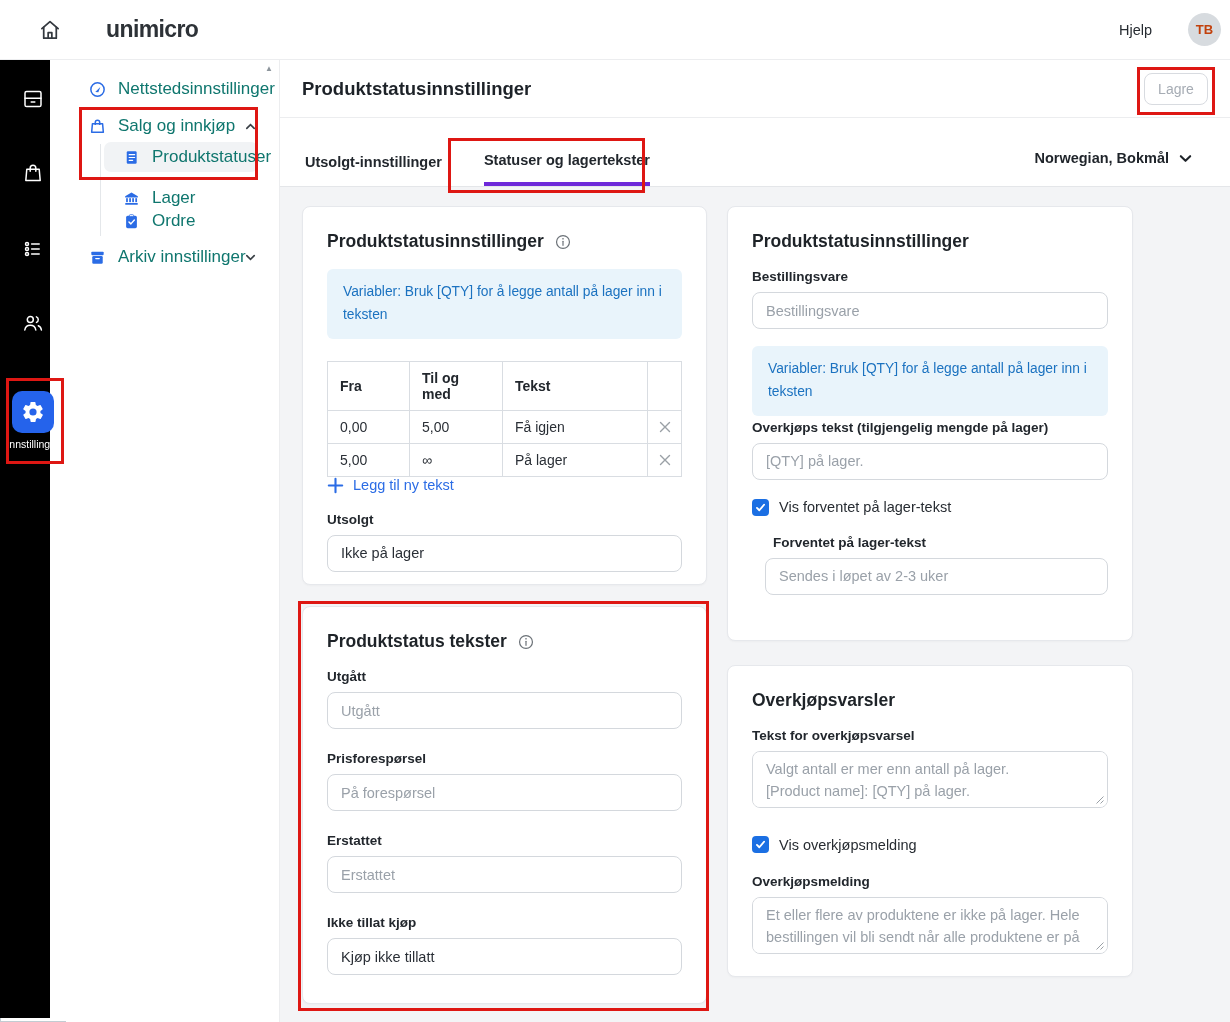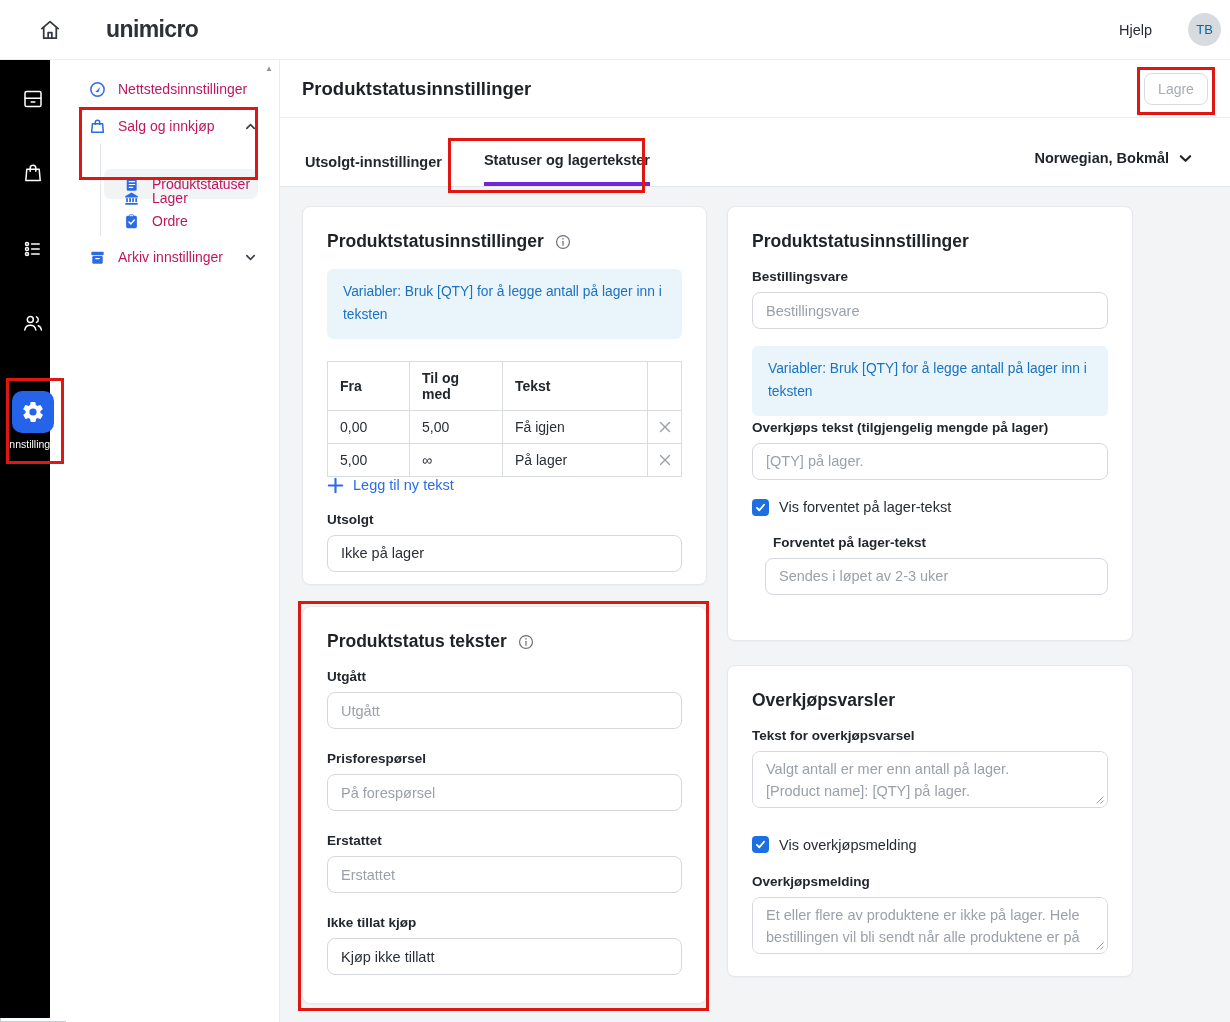--- a/index.html
+++ b/index.html
@@ -11,37 +11,37 @@
   }
   svg { display:block; }
 
   
   .topbar { position:absolute; left:0; top:0; width:1230px; height:60px; background:#fff;
             border-bottom:1px solid #ecedef; display:flex; align-items:center; z-index:3; }
   .home-btn { margin-left:37px; width:26px; height:26px; cursor:pointer; }
   .logo { margin-left:43px; font-size:23px; font-weight:700; color:#2d3237; letter-spacing:-0.6px; }
   .topbar-right { margin-left:auto; display:flex; align-items:center; gap:36px; margin-right:9px; }
   .help-link { font-size:14.5px; color:#272c32; cursor:pointer; }
-  .avatar { width:33px; height:33px; border-radius:50%; background:#d7dbdf; color:#0369a1;
-            font-size:13px; font-weight:400; display:flex; align-items:center; justify-content:center; }
+  .avatar { width:33px; height:33px; border-radius:50%; background:#d7dbdf; color:#c2410c;
+            font-size:13px; font-weight:700; display:flex; align-items:center; justify-content:center; }
 
   
   .iconbar { position:absolute; left:0; top:56px; width:50px; height:962px; background:#000000; z-index:2; }
   .rail-icon { position:absolute; left:21px; width:24px; height:24px; cursor:pointer; }
   .settings-btn { position:absolute; left:12px; top:335px; width:42px; height:42px; border-radius:10px;
                   background:#2563eb; display:flex; align-items:center; justify-content:center; cursor:pointer; }
   .settings-label { position:absolute; top:382px; left:0; width:66px; text-align:center;
                     color:#fff; font-size:10.5px; }
 
   
   .subsidebar { position:absolute; left:66px; top:60px; width:214px; height:962px; background:#fff;
                 border-right:1px solid #ecedef; z-index:2; }
   .scroll-up { position:absolute; top:4px; right:6px; font-size:8px; color:#8d959c; }
-  .nav-row { position:absolute; display:flex; align-items:center; height:30px; font-size:14px;
-             color:#be185d; cursor:pointer; }
+  .nav-row { position:absolute; display:flex; align-items:center; height:30px; font-size:17px;
+             color:#0f766e; cursor:pointer; }
   .nav-row .nicon { width:19px; height:19px; margin-right:11px; flex:0 0 auto; }
   .nav-chevron { position:absolute; width:13px; height:13px; }
   .nav-selected { background:#f1f3f5; border-radius:7px; }
   .indent-line { position:absolute; left:34px; top:84px; width:1px; height:92px; background:#e4e7ea; }
 
   
   .main { position:absolute; left:280px; top:60px; width:950px; height:962px; background:#f3f4f6; }
   .page-header { position:absolute; left:0; top:0; width:950px; height:58px; background:#fff;
                  border-bottom:1px solid #ecedef; display:flex; align-items:center; padding:0 22px; }
   .page-title { font-size:18.5px; font-weight:700; color:#1d2228; }
@@ -181,21 +181,21 @@
         </svg>
     </span>
     <span>Salg og innkjøp</span>
     <span class="nav-chevron" style="left:156px;">
       <svg viewBox="0 0 14 14" fill="none" stroke="#3a4046" stroke-width="1.8" stroke-linecap="round">
           <path d="m3 9 4-4 4 4"></path>
         </svg>
     </span>
   </div>
 
-  <div class="nav-row nav-selected" style="left:38px; top:82px; width:154px; padding-left:18px;margin-top:27px;">
+  <div class="nav-row nav-selected" style="left:38px; top:82px; width:154px; padding-left:18px;">
     <span class="nicon">
       <svg viewBox="0 0 24 24">
           <rect x="6" y="4" width="12.5" height="16" rx="1.6" fill="#2b6ce5"></rect>
           <path d="M9 8.4h7M9 12h7M9 15.6h4.5" stroke="#fff" stroke-width="1.4" stroke-linecap="round"></path>
         </svg>
     </span>
     <span>Produktstatuser</span>
   </div>
 
   <div class="nav-row" style="left:56px; top:123px; width:136px;">

